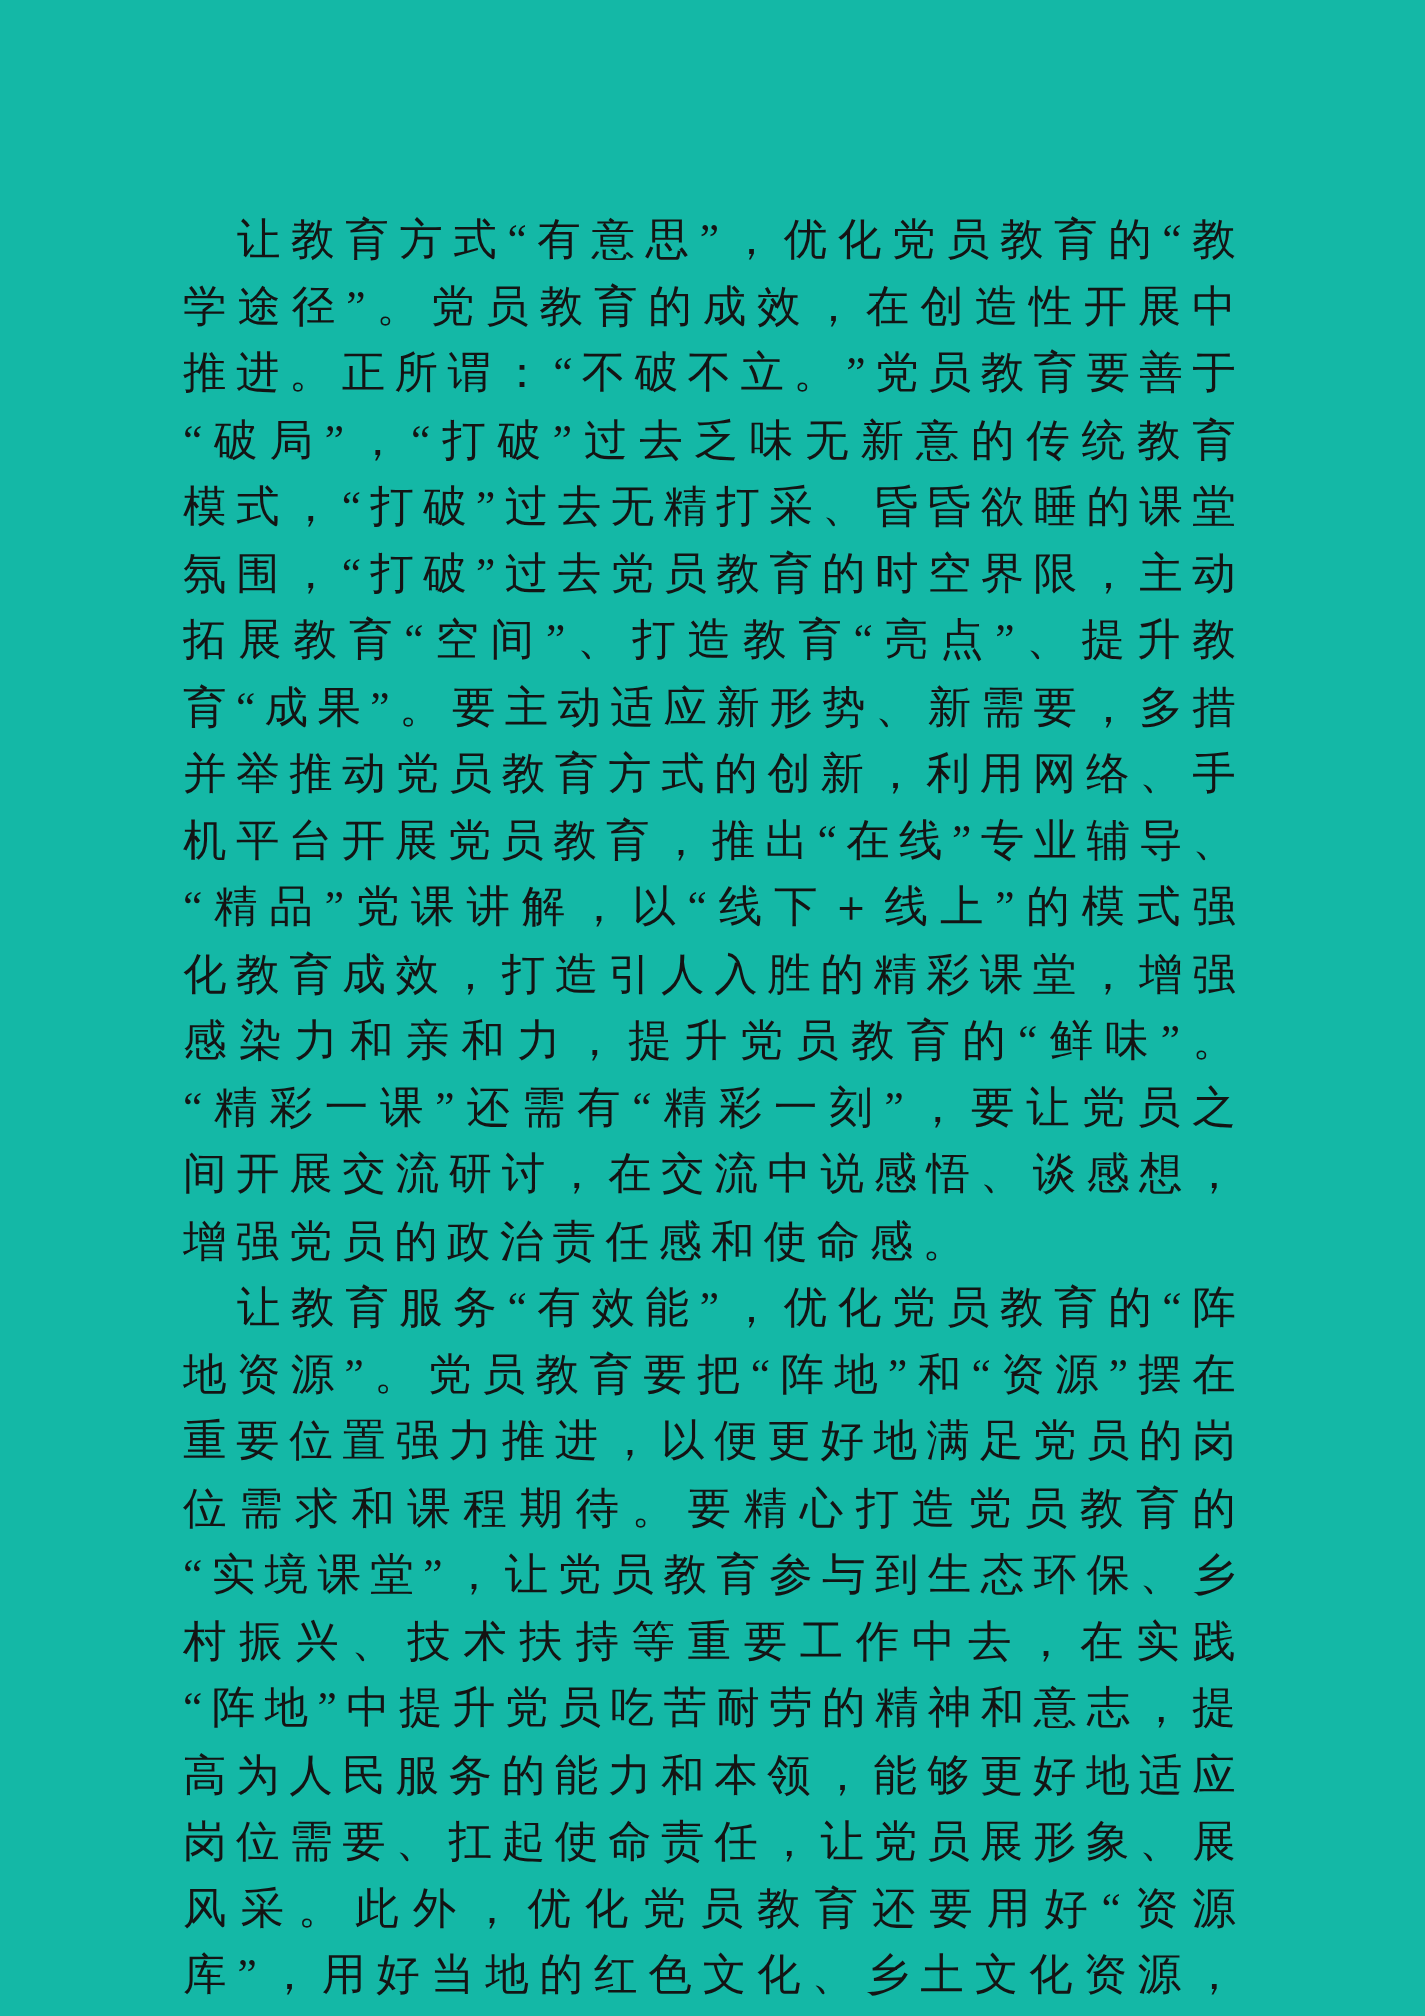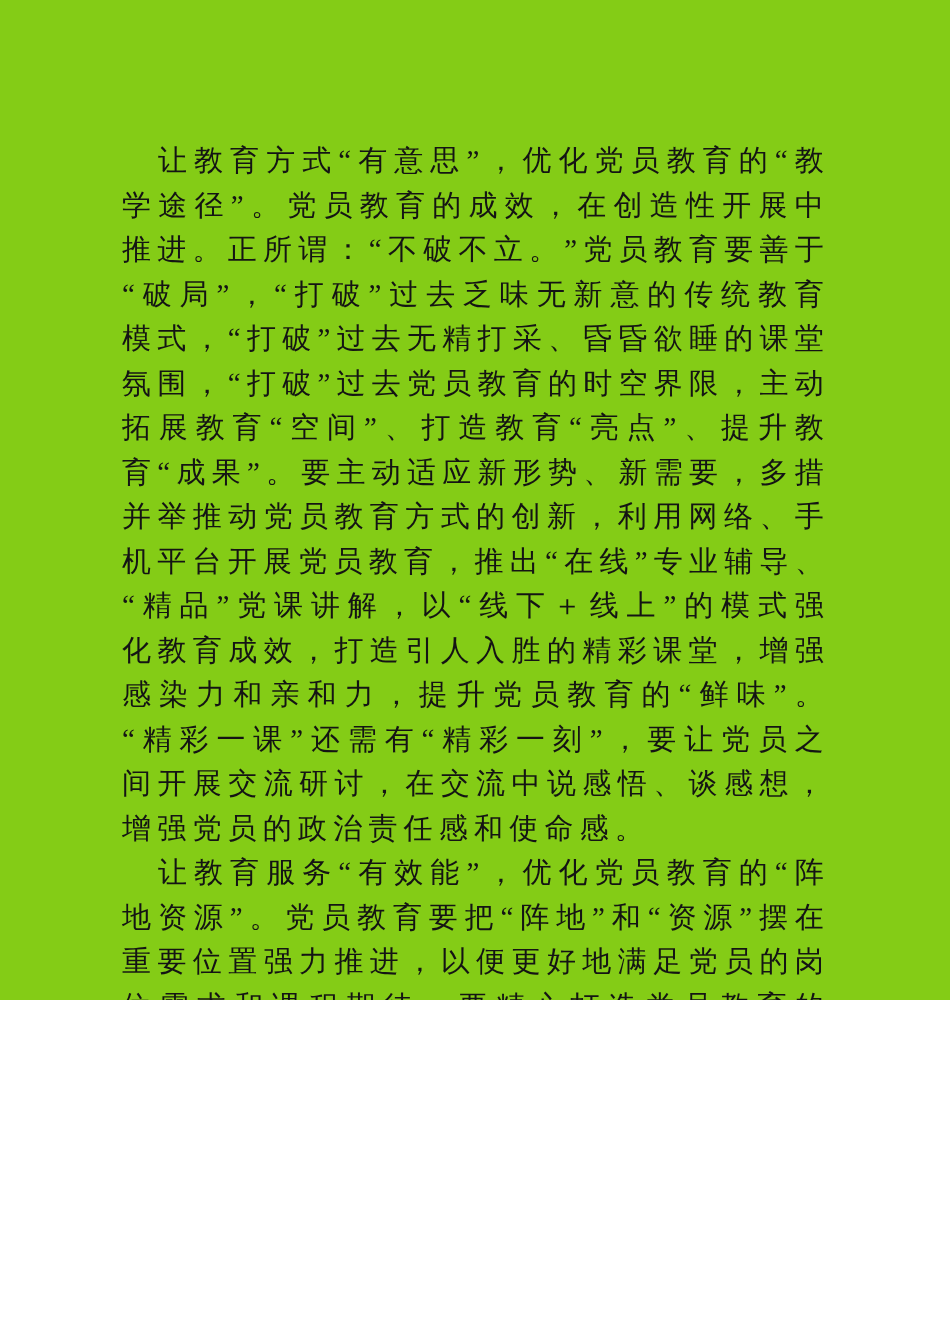--- a/index.html
+++ b/index.html
@@ -4,22 +4,22 @@
 <style>
   
   html, body {
     margin: 0;
     padding: 0;
     background: #ffffff;
   }
   .page {
     position: relative;
     width: 950px;
-    height: 1000px;
-    background: #84cc16;
+    height: 1344px;
+    background: #14b8a6;
     overflow: hidden;
   }
   .text-block {
     position: absolute;
     left: 122px;
     top: 138px;
     width: 708px;
     color: #141414;
     font-family: "Liberation Serif", "DejaVu Serif", serif;
     font-size: 29px;

